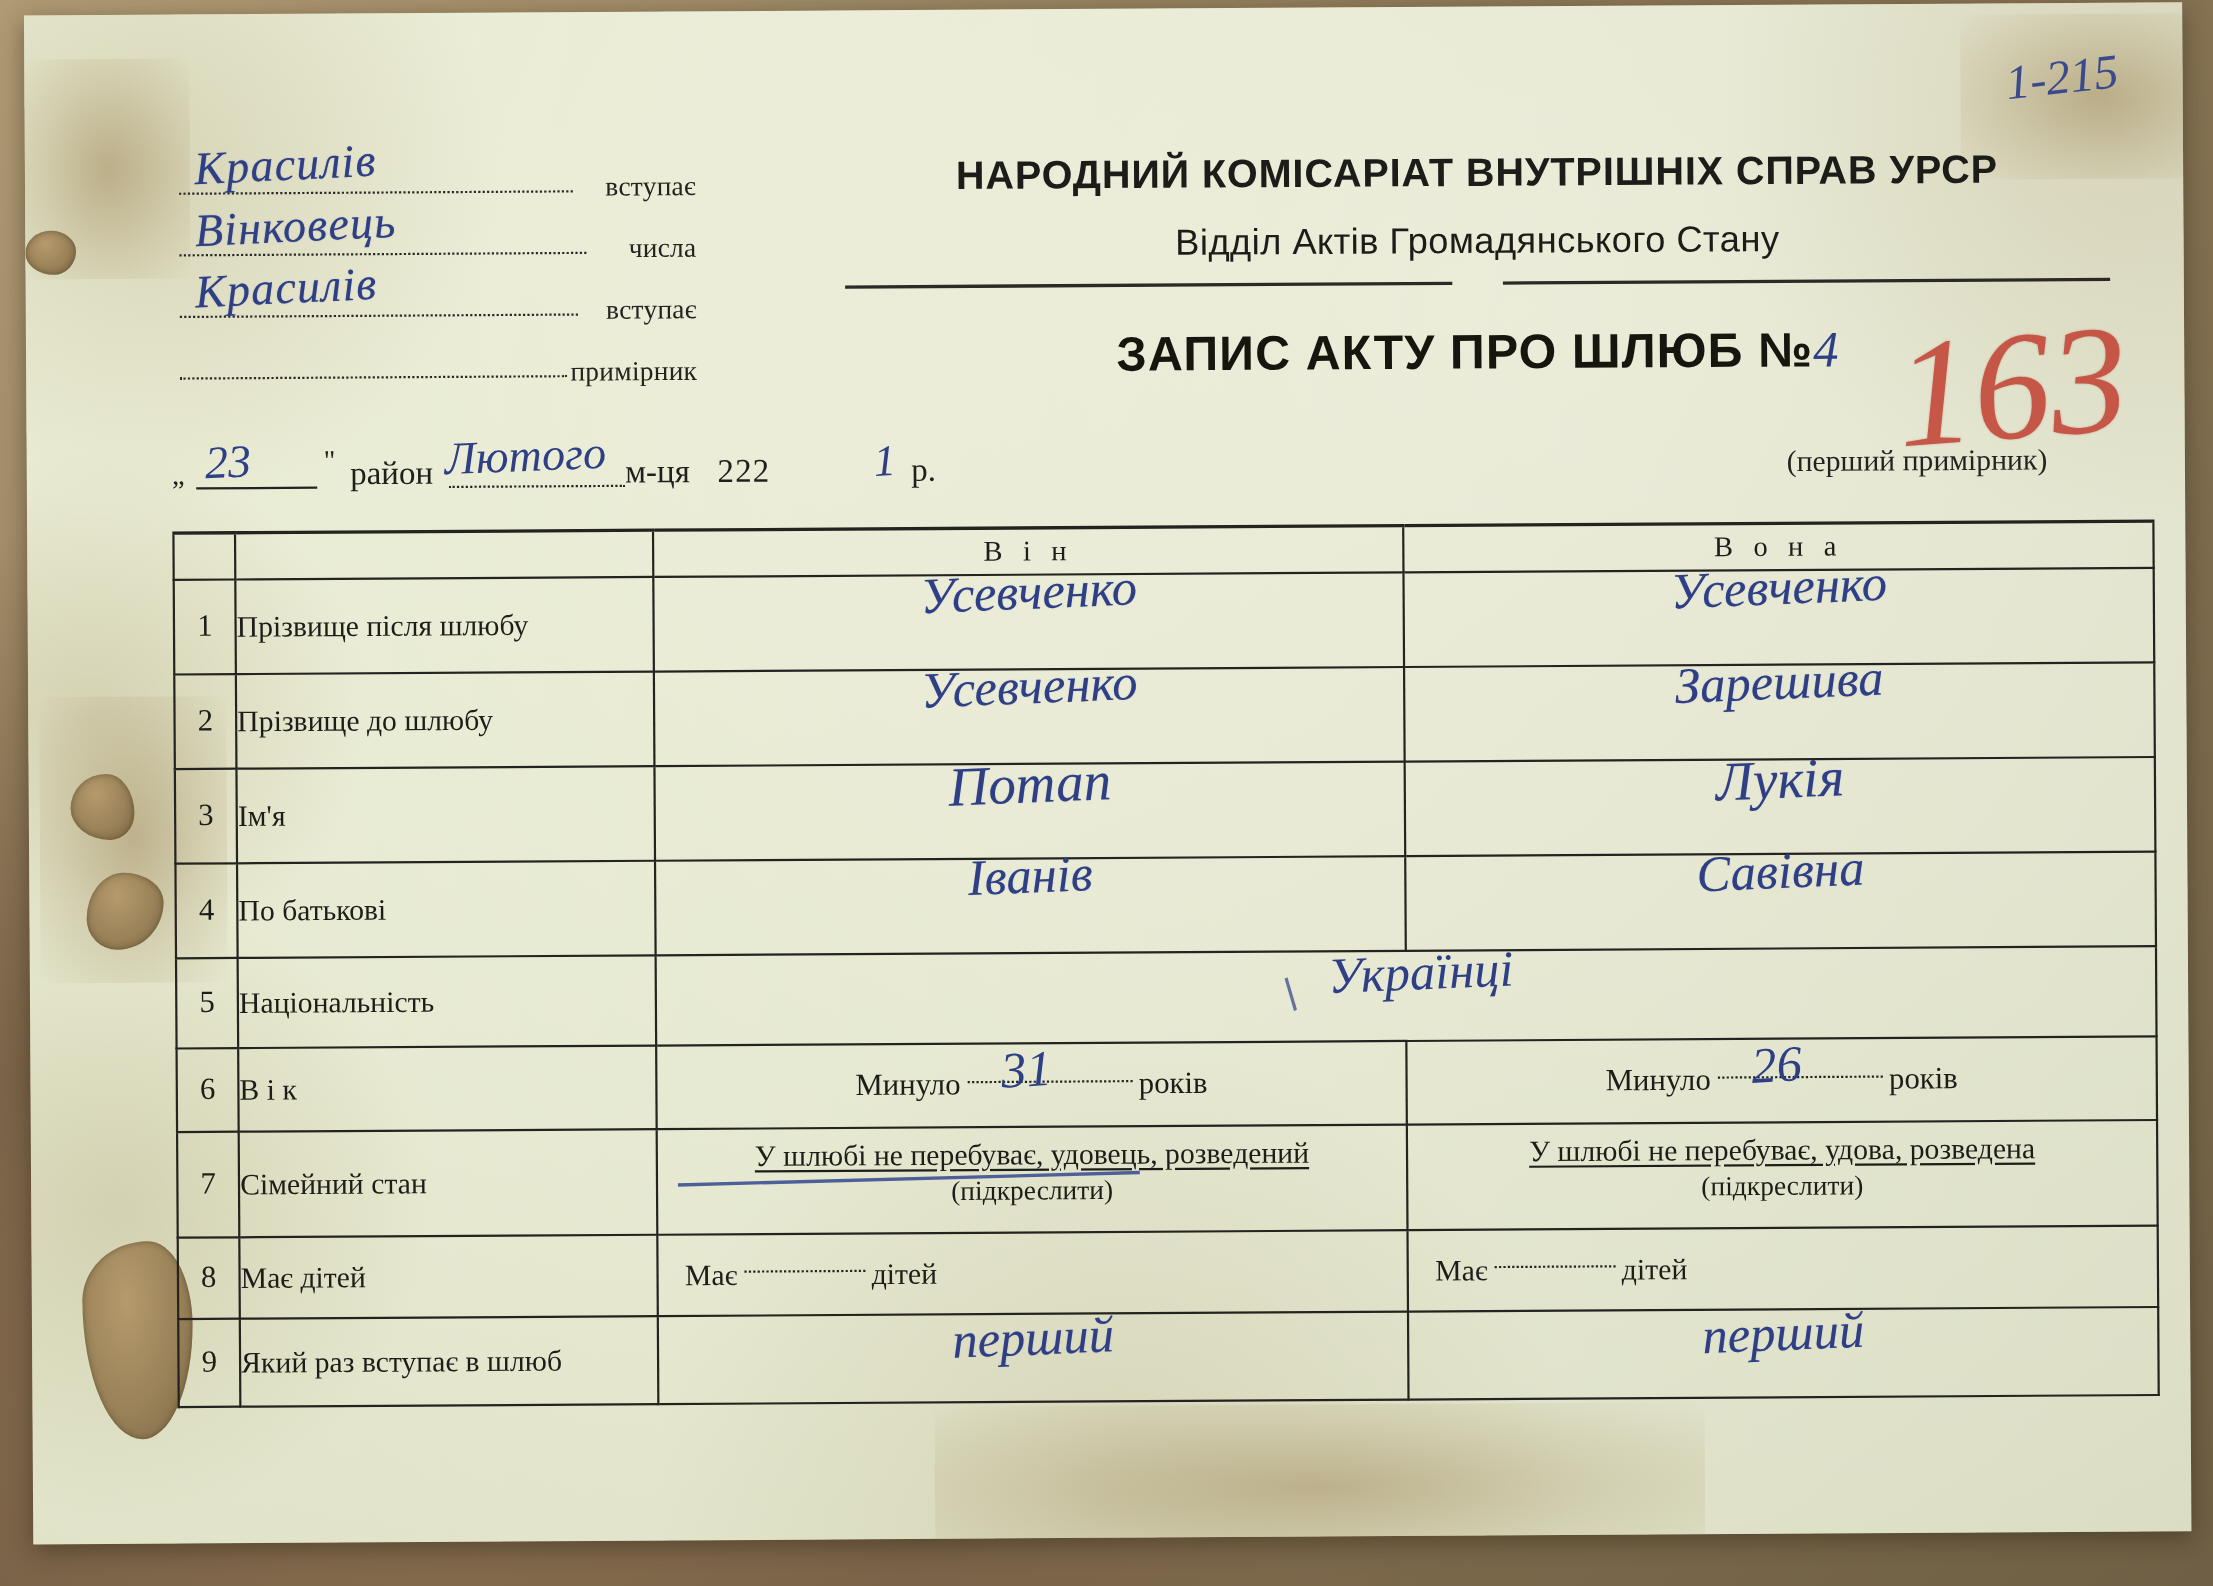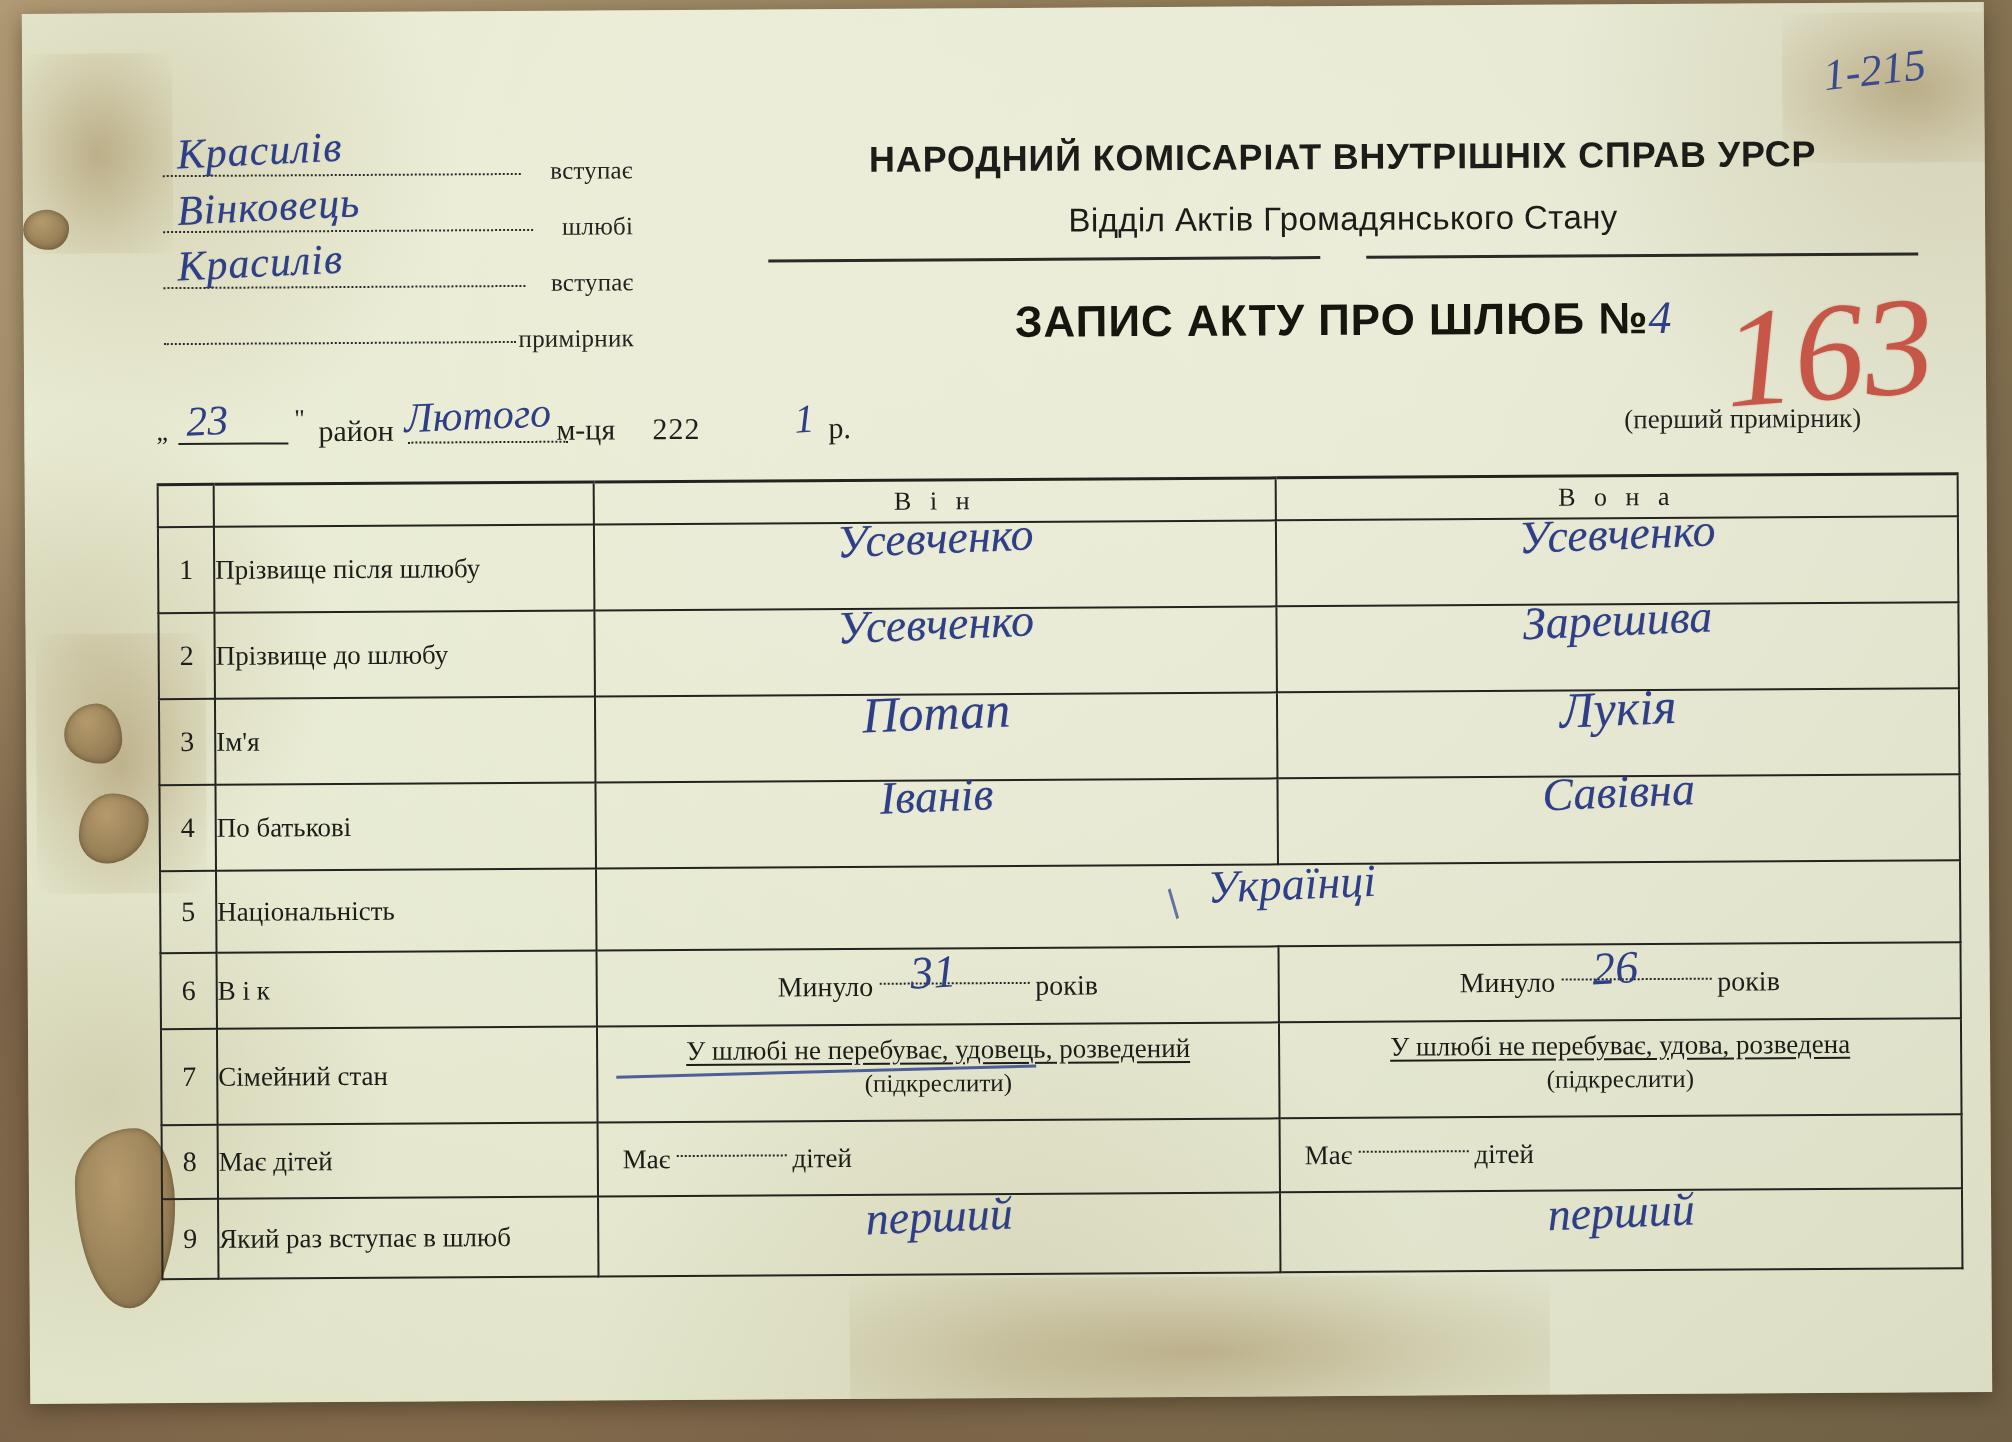--- a/index.html
+++ b/index.html
@@ -149,21 +149,21 @@
   .date-row .d-day-ul  { position:absolute; left: 22px; top: 6px; width: 110px;
                          border-bottom: 2px solid #232323; height: 34px; }
   .date-row .d-day-hand{ position:absolute; left: 30px; top: -6px; font-size: 42px;
                          transform: rotate(-2deg); }
   .date-row .d-quote-r { position:absolute; left: 138px; top: 2px; font-size: 26px; }
   .date-row .d-chysla  { position:absolute; left: 162px; top: 12px; }
   .date-row .d-mon-ul  { position:absolute; left: 252px; top: 8px; width: 160px;
                          border-bottom: 2px dotted #232323; height: 32px; }
   .date-row .d-mon-hand{ position:absolute; left: 248px; top: -10px; font-size: 42px;
                          transform: rotate(-2deg); }
-  .date-row .d-mcya    { position:absolute; left: 400px; top: 12px; }
+  .date-row .d-mcya    { position:absolute; left: 412px; top: 12px; }
   .date-row .d-year    { position:absolute; left: 496px; top: 12px; letter-spacing: 1px; }
   .date-row .d-year-hand { position:absolute; left: 638px; top: -4px; font-size: 40px; transform: rotate(-3deg);}
   .date-row .d-r       { position:absolute; left: 672px; top: 12px; }
 
   
   .hdr-center {
     position: absolute;
     left: 720px;
     top: 130px;
     width: 1200px;
@@ -434,21 +434,21 @@
 
       <div class="place-row r-oblast">
         <div class="place-line"></div>
         <div class="place-hand hand">Красилів</div>
         <div class="place-label">вступає</div>
       </div>
 
       <div class="place-row r-rayon">
         <div class="place-line"></div>
         <div class="place-hand hand">Вінковець</div>
-        <div class="place-label">шлюбі</div>
+        <div class="place-label">числа</div>
       </div>
 
       <div class="place-row r-silrada">
         <div class="place-line"></div>
         <div class="place-hand hand">Красилів</div>
         <div class="place-label">вступає</div>
       </div>
 
       <div class="place-row r-miskrada">
         <div class="place-line"></div>

